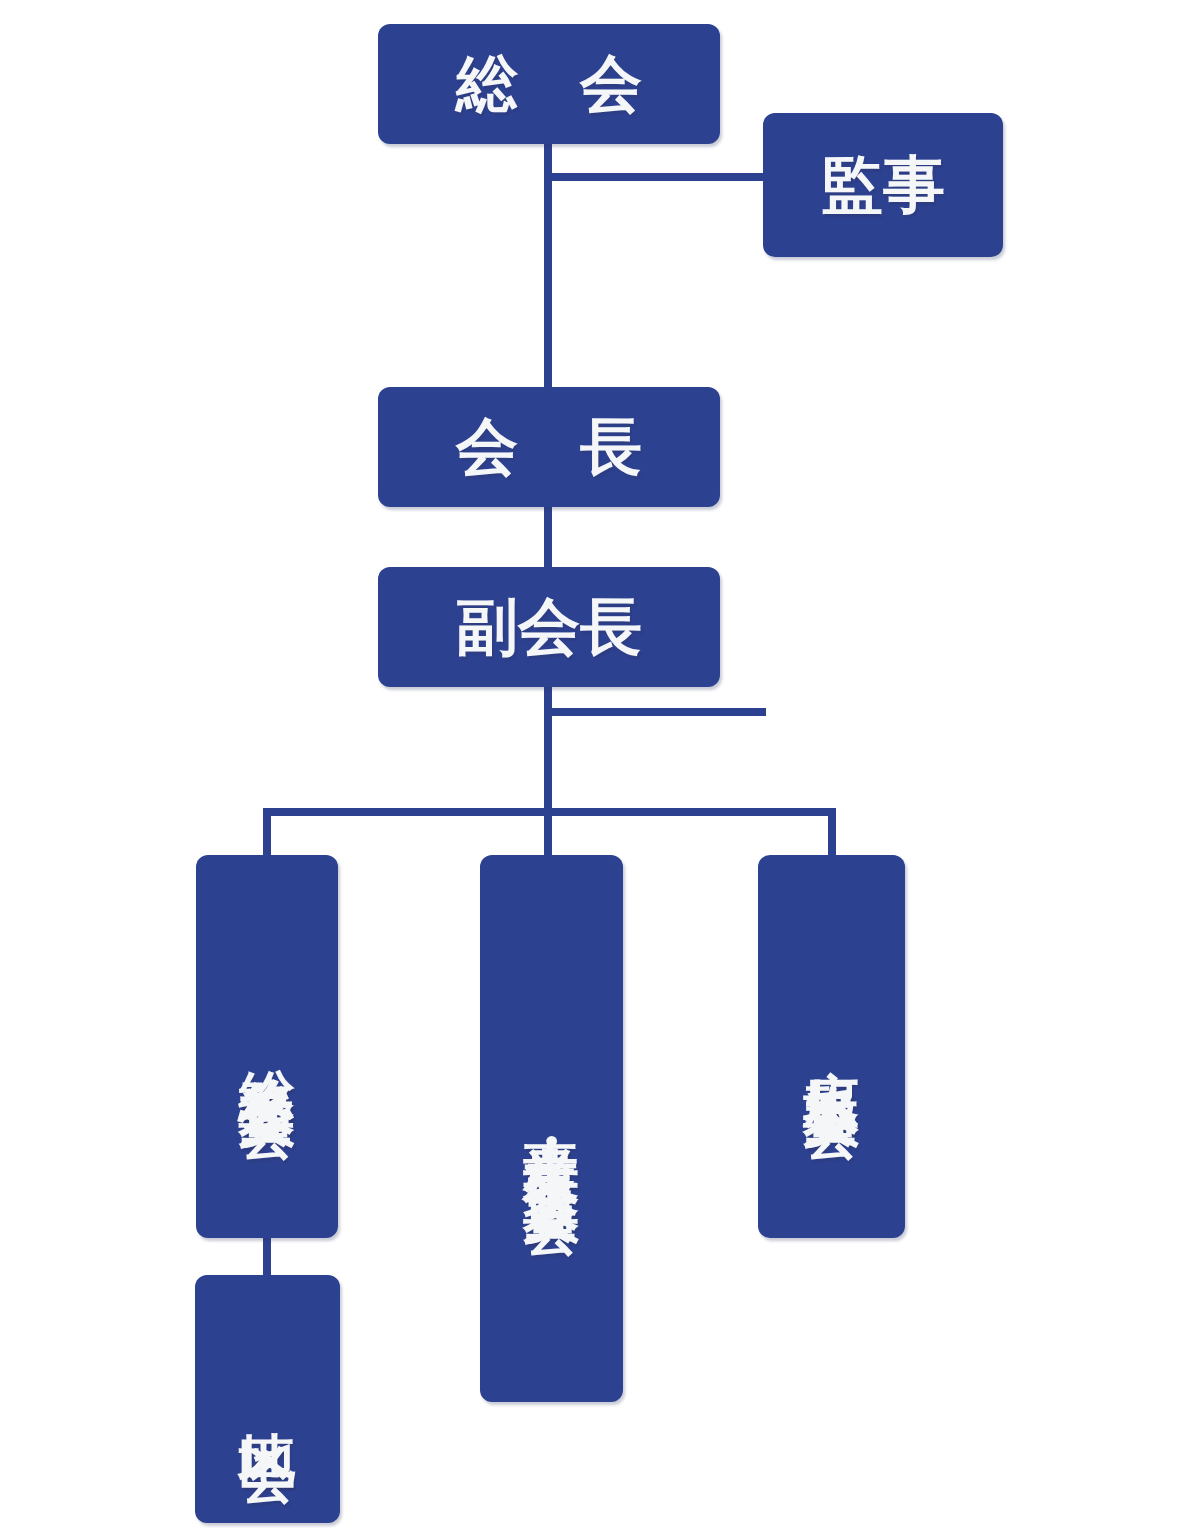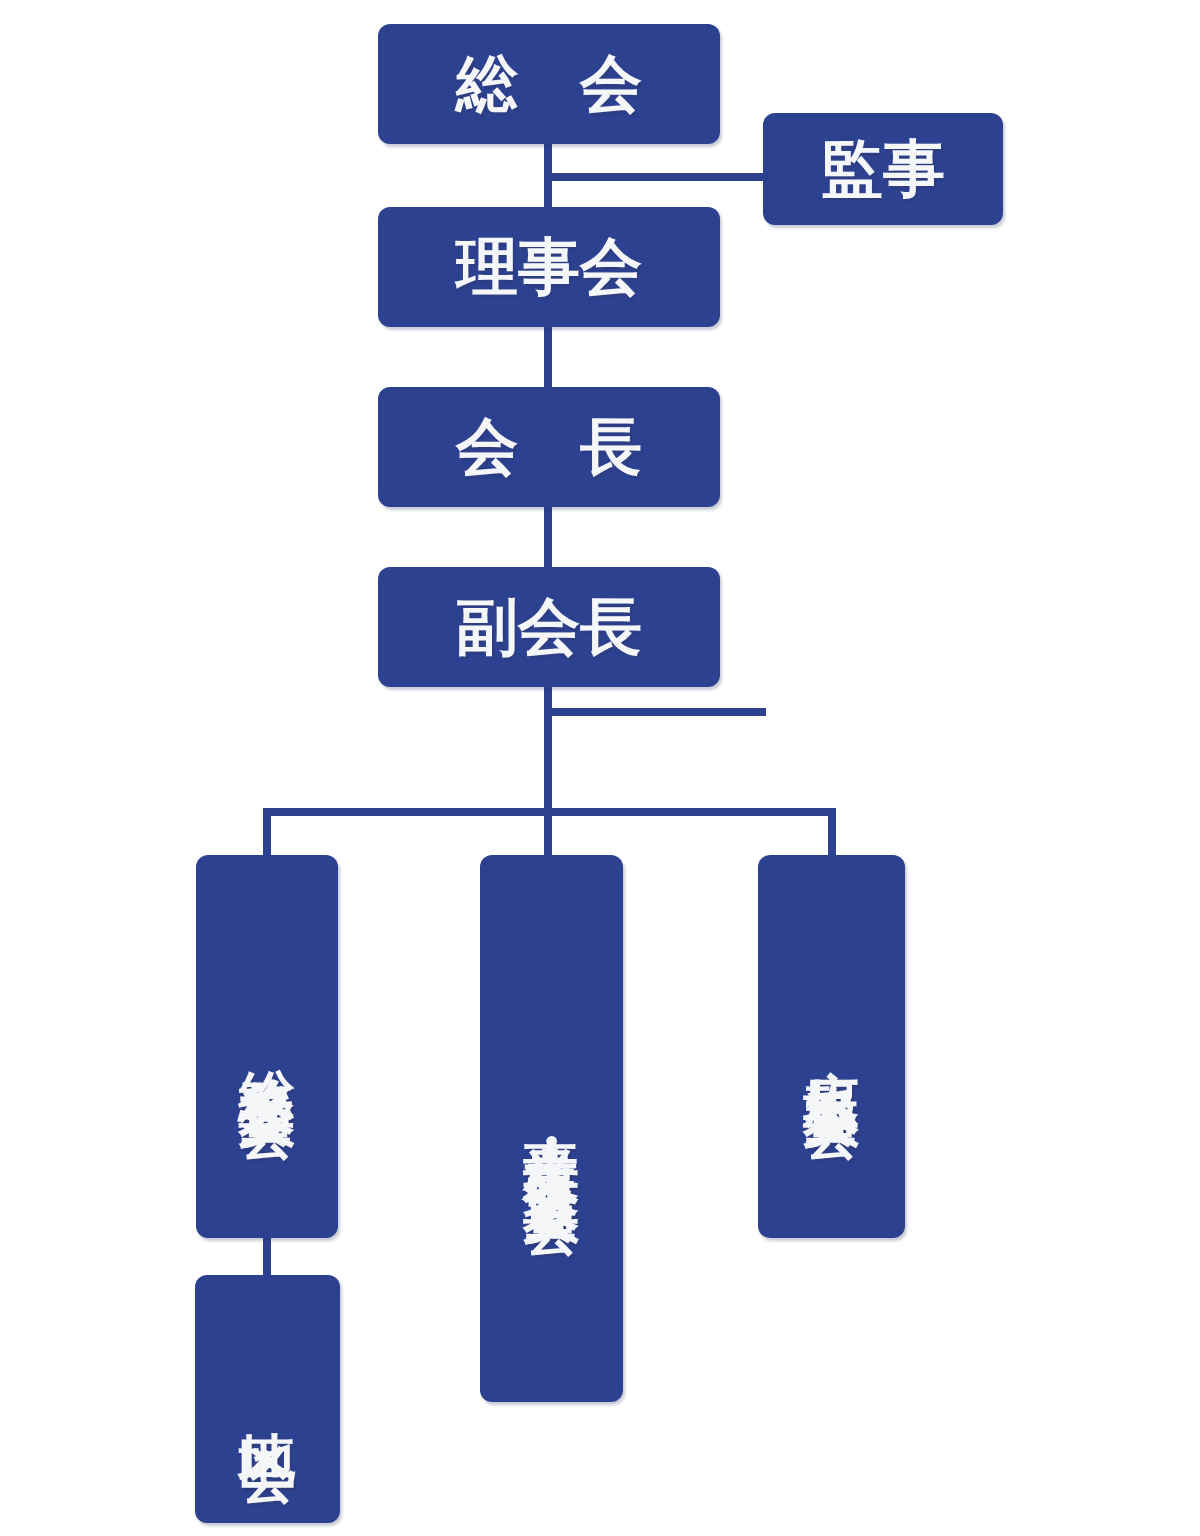--- a/index.html
+++ b/index.html
@@ -46,27 +46,24 @@
   <div class="edge" style="left:548px; top:708px; width:218px; height:8px"></div>
   <div class="edge" style="left:263px; top:808px; width:573px; height:8px"></div>
   <div class="edge" style="left:263px; top:810px; width:8px; height:45px"></div>
   <div class="edge" style="left:828px; top:810px; width:8px; height:45px"></div>
   <div class="edge" style="left:263px; top:1238px; width:8px; height:37px"></div>
 
   <div class="node h" style="left:378px; top:24px; width:342px; height:120px">
     <span>総　会</span>
   </div>
 
-  <div class="node h" style="left:763px; top:113px; width:240px; height:112px">
+  <div class="node h" style="left:763px; top:113px; width:240px; height:144px">
     <span>監事</span>
   </div>
 
-  <div class="node h" style="left:378px; top:207px; width:342px; height:120px">
-    <span>理事会</span>
-  </div>
 
   <div class="node h" style="left:378px; top:567px; width:342px; height:120px">
     <span>副会長</span>
   </div>
 
   <div class="node h" style="left:378px; top:387px; width:342px; height:120px">
     <span>会　長</span>
   </div>
 
 

